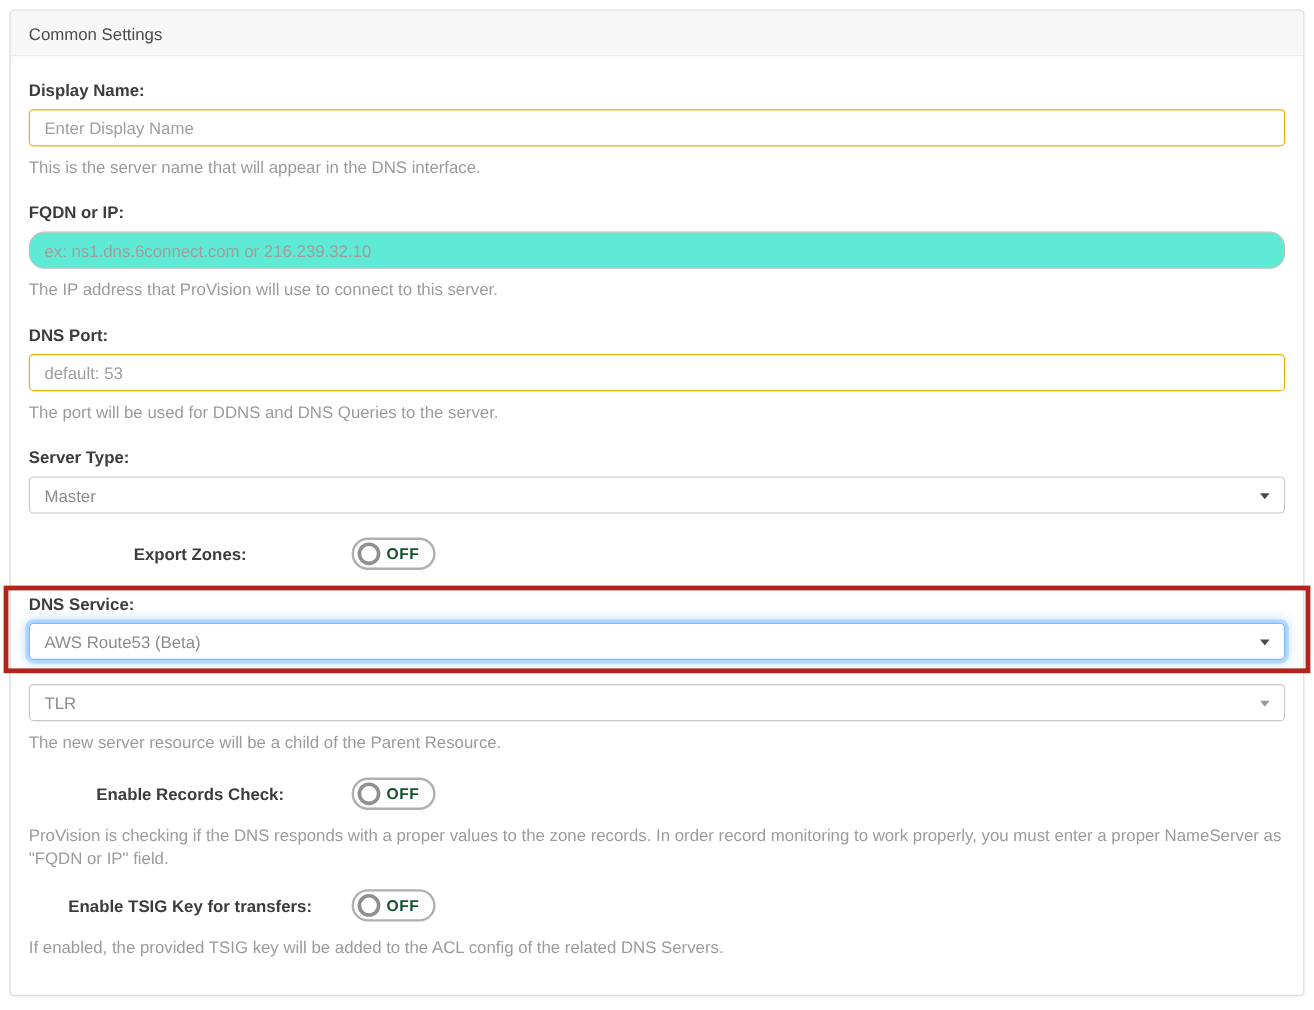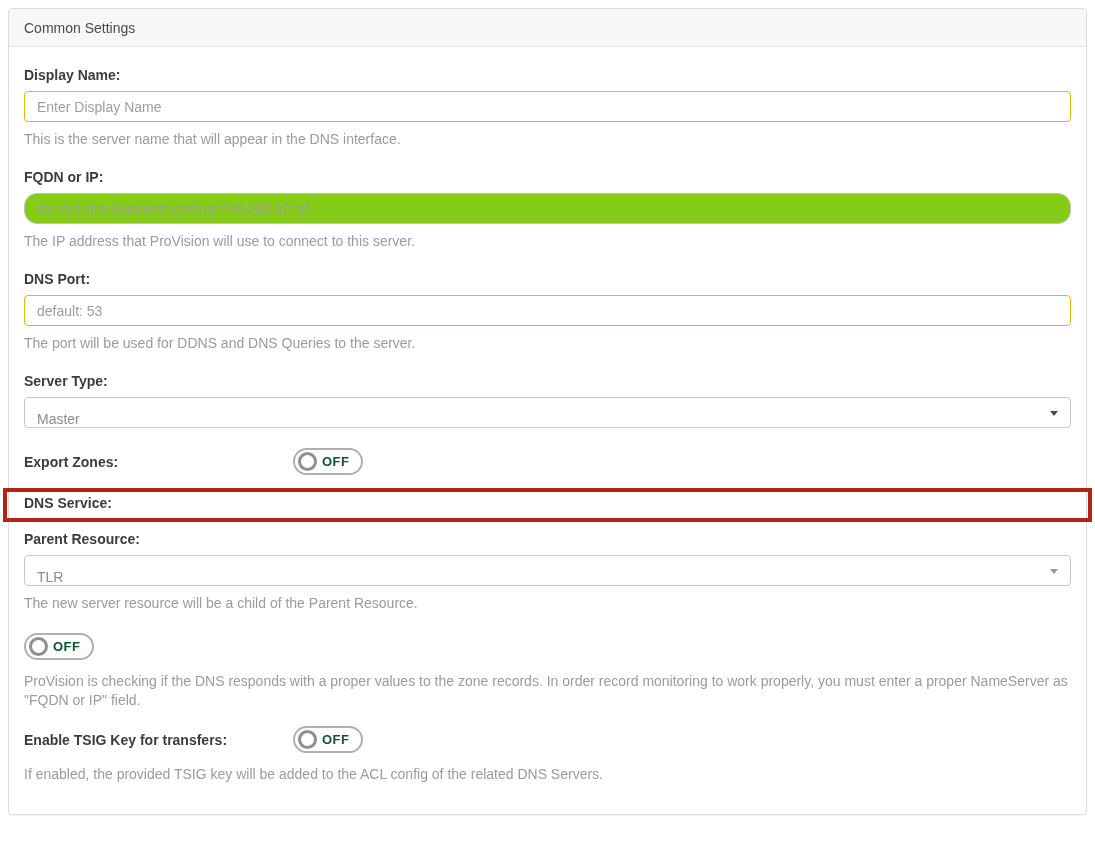--- a/index.html
+++ b/index.html
@@ -46,33 +46,33 @@
     padding: 5px 12px;
     font-size: 14px;
     font-family: "Liberation Sans", "DejaVu Sans", sans-serif;
     color: #555;
     background: #fff;
     border: 1px solid #eab308;
     border-radius: 4px;
     outline: none;
   }
   .text-input::placeholder { color: #9e9e9e; opacity: 1; }
-  .text-input.disabled { background: #84cc16; border-color: #c2c2c2; border-radius: 13px; }
+  .text-input.disabled { background: #5eead4; border-color: #c2c2c2; border-radius: 13px; }
   .help-text {
     margin-top: 8px;
     color: #9b9b9b;
     font-size: 14px;
     line-height: 19px;
     max-width: 1047px;
   }
 
   .select-box {
     position: relative;
     display: flex;
-    align-items: flex-end;
+    align-items: center;
     width: 100%;
     height: 31px;
     padding: 0 28px 0 12px;
     background: #fff;
     border: 1px solid #c8c8c8;
     border-radius: 4px;
     color: #8c8c8c;
     font-size: 14px;
     cursor: pointer;
   }
@@ -85,21 +85,21 @@
     border-left: 4.5px solid transparent;
     border-right: 4.5px solid transparent;
     border-top: 5.5px solid #4a4a4a;
   }
   .select-arrow.light { border-top-color: #9a9a9a; }
   .select-box.focused {
     border-color: #80bdff;
     box-shadow: 0 0 0 3px rgba(0,123,255,0.18), 0 0 9px 3px rgba(0,123,255,0.25);
   }
 
-  .toggle-row { display: flex; align-items: center; }
+  .toggle-row { display: flex; align-items: center; text-align: center; }
   .toggle-row .control-label { width: 269px; margin-bottom: 0; }
   .toggle-off {
     display: flex;
     align-items: center;
     width: 70px;
     height: 27px;
     background: #fdfdfd;
     border: 2px solid #b0b0b0;
     border-radius: 14px;
     cursor: pointer;
@@ -172,33 +172,37 @@
       <label class="control-label">Export Zones:</label>
       <div class="toggle-off">
         <span class="toggle-knob"></span>
         <span class="toggle-text">OFF</span>
       </div>
     </div>
 
     <div class="form-group dns-service-group">
       <div class="red-highlight"></div>
       <label class="control-label">DNS Service:</label>
-    </div>
-
-    <div class="form-group">
-      <label class="control-label">Parent Resource:</label>
+      <div class="select-box focused">
+        <span>AWS Route53 (Beta)</span>
+        <span class="select-arrow"></span>
+      </div>
+    </div>
+
+    <div class="form-group">
       <div class="select-box">
         <span>TLR</span>
         <span class="select-arrow light"></span>
       </div>
       <div class="help-text">The new server resource will be a child of the Parent Resource.</div>
     </div>
 
     <div class="form-group group-tight toggle-group">
       <div class="toggle-row">
+        <label class="control-label">Enable Records Check:</label>
         <div class="toggle-off">
           <span class="toggle-knob"></span>
           <span class="toggle-text">OFF</span>
         </div>
       </div>
       <div class="help-text">ProVision is checking if the DNS responds with a proper values to the zone records. In order record monitoring to work properly, you must enter a proper NameServer as "FQDN or IP" field.</div>
     </div>
 
     <div class="form-group group-tight toggle-group" style="margin-bottom:0;">
       <div class="toggle-row">

